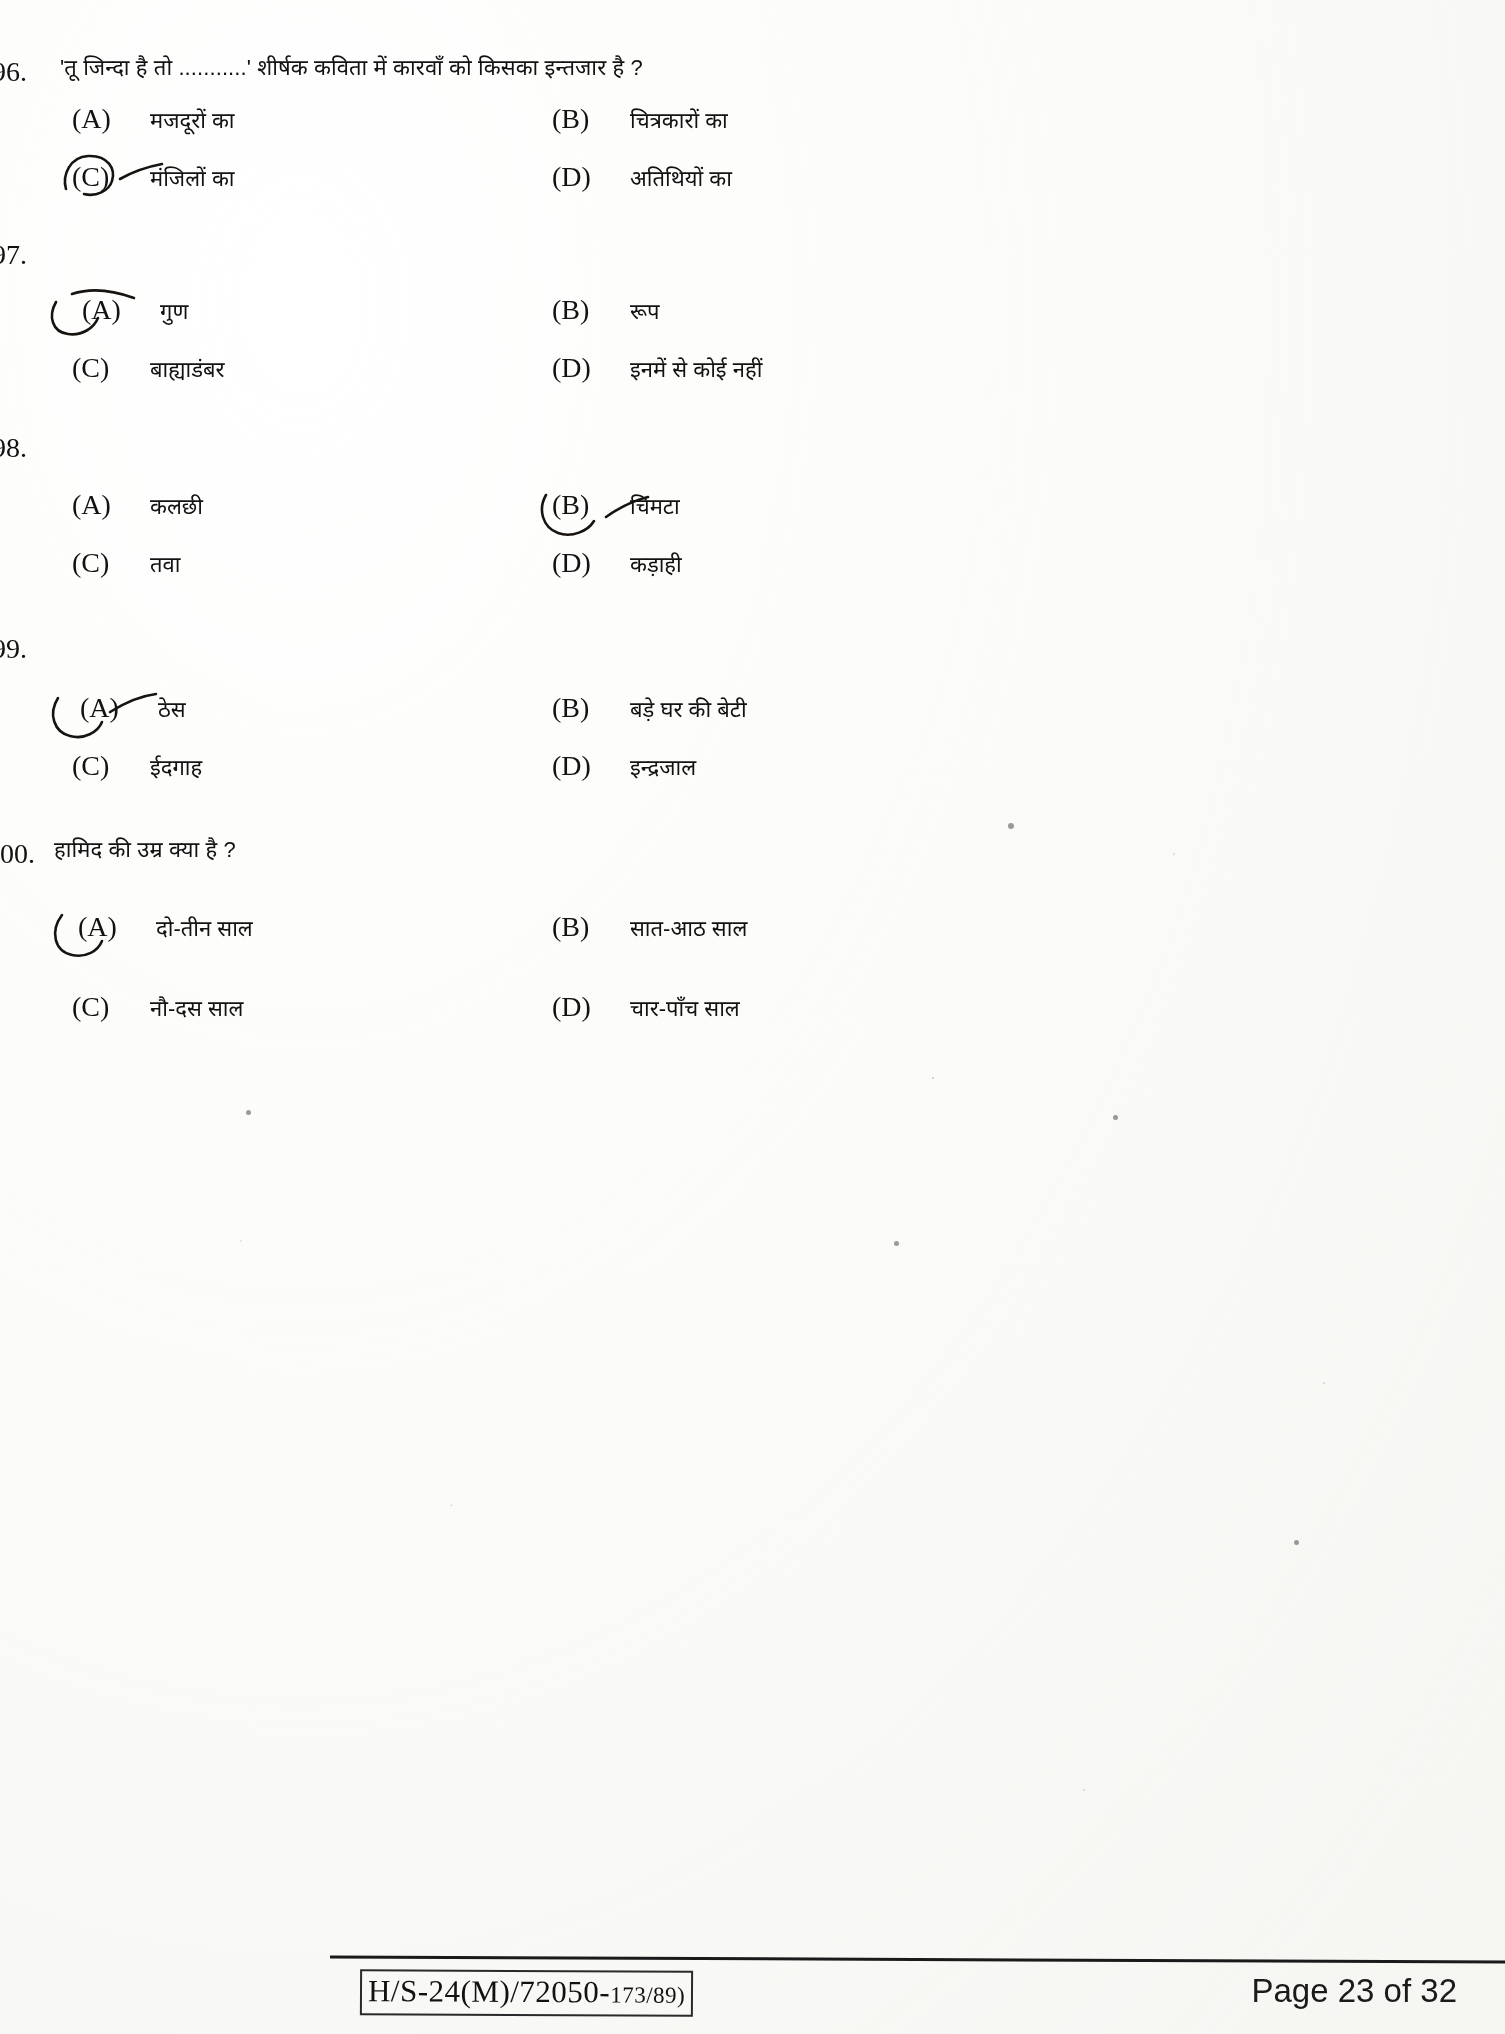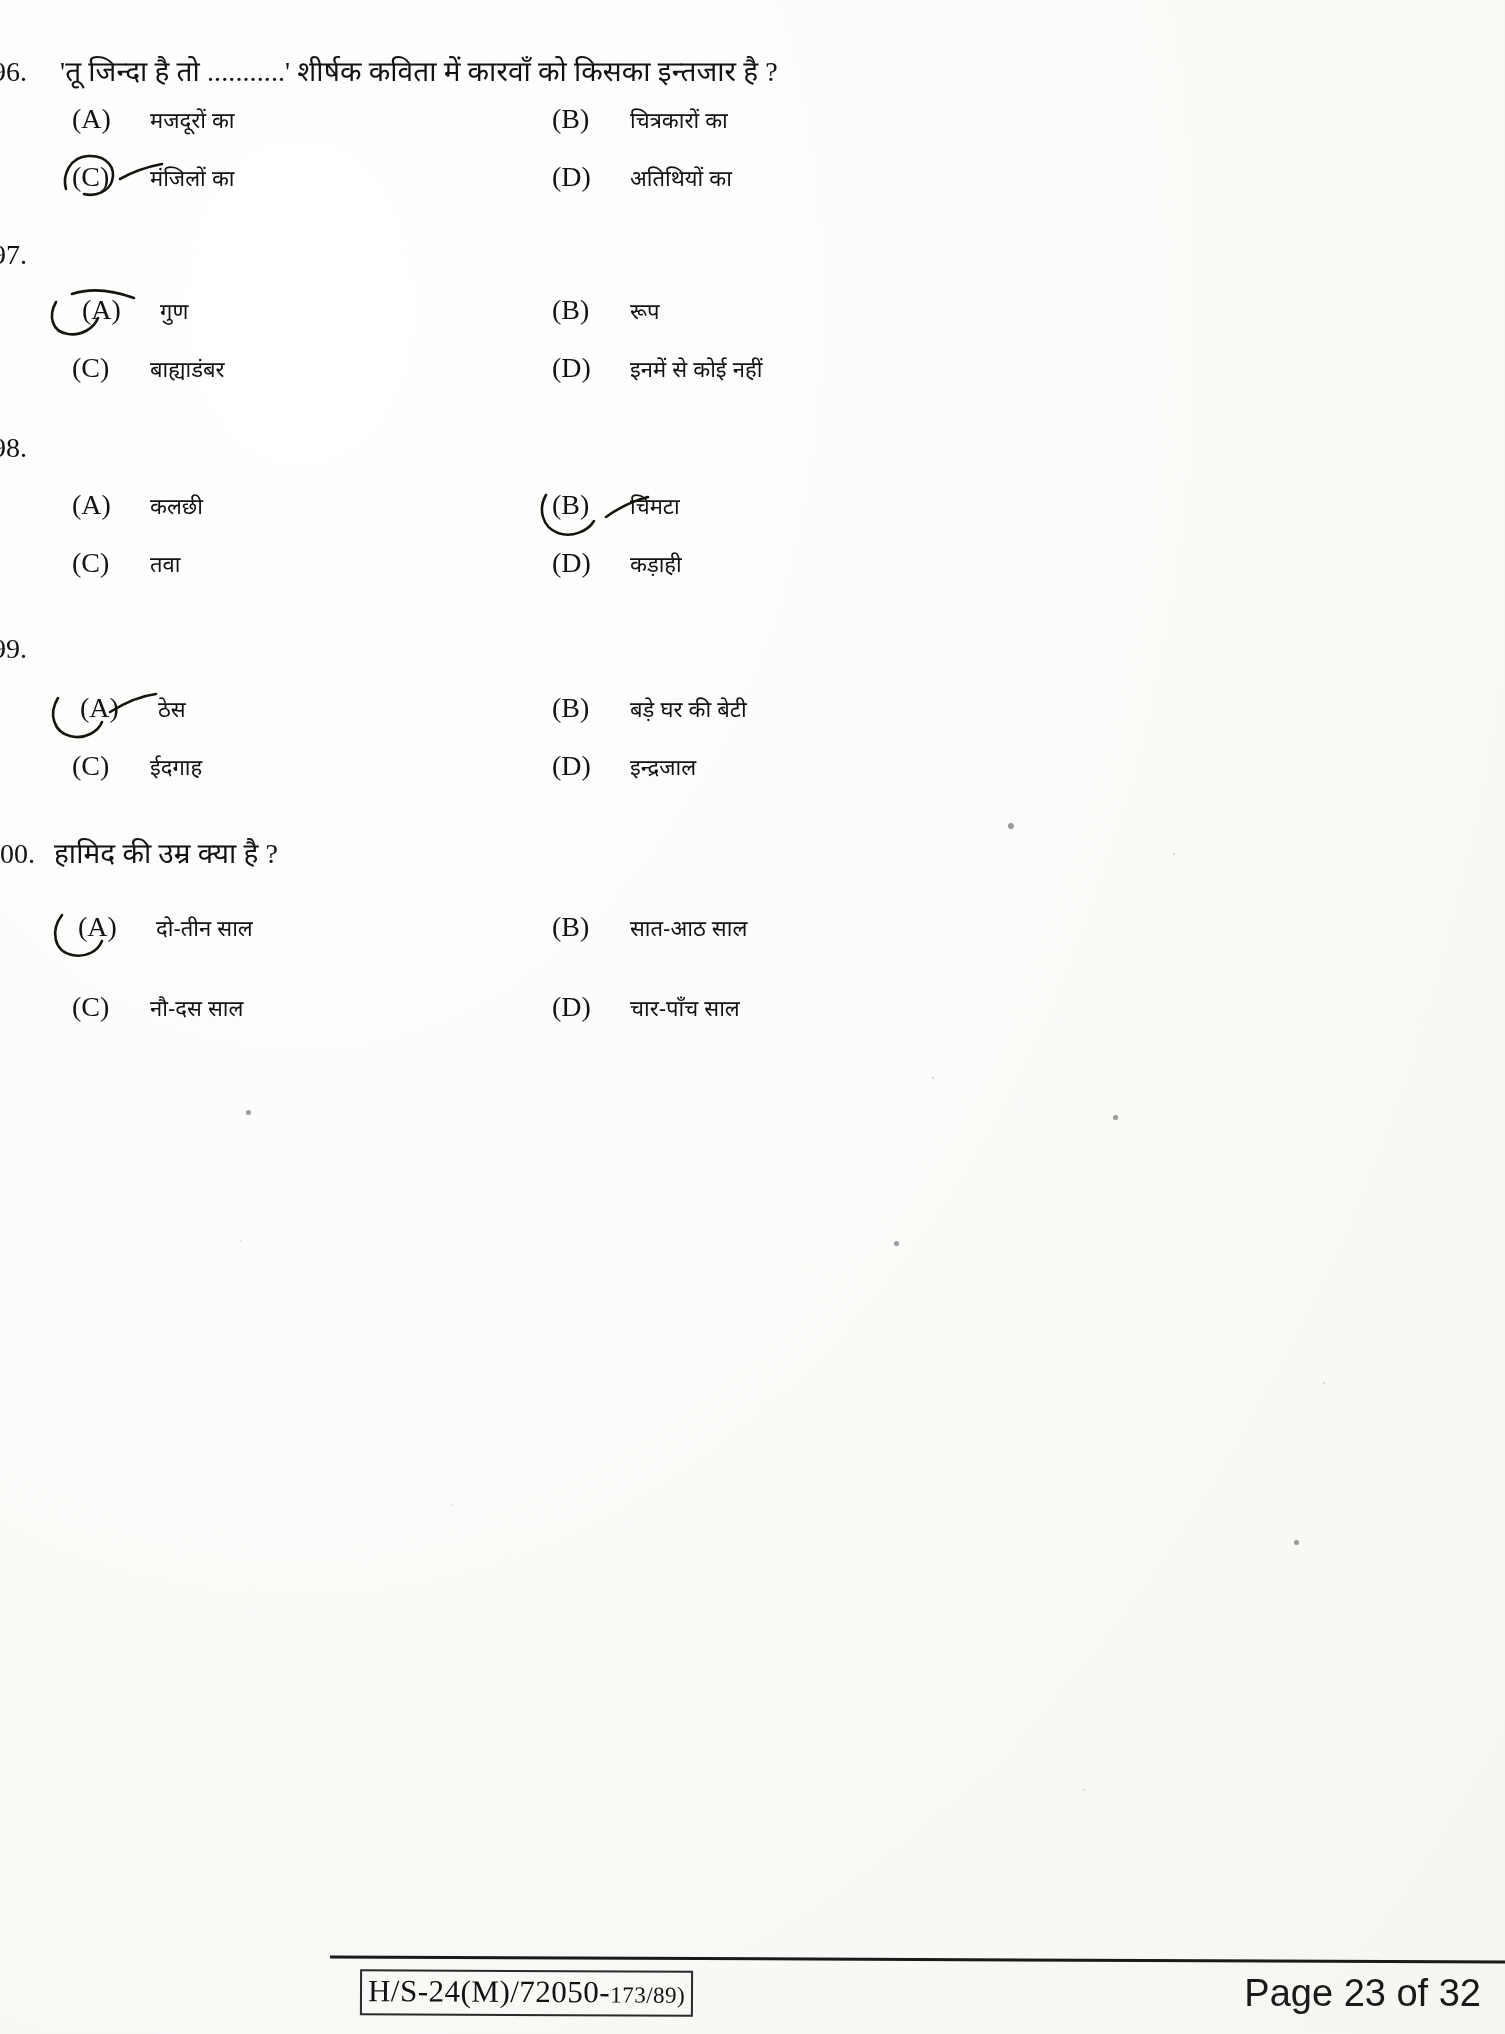--- a/index.html
+++ b/index.html
@@ -86,22 +86,22 @@
   }
   .q-num {
     width: 54px;
     min-width: 54px;
     text-align: left;
     margin-left: -8px;
     font-size: 28px;
     font-family: "Liberation Serif", serif;
   }
   .q-text {
-    font-size: 28px;
-    font-family: Liberation Serif, serif;
+    font-size: 22px;
+    font-family: Liberation Sans, sans-serif;
     font-weight: 400;
     letter-spacing: .1px;
   }
 
   .options {
     margin-top: 14px;
     margin-left: 72px;
     display: grid;
     grid-template-columns: 480px 1fr;
     row-gap: 26px;
@@ -160,24 +160,24 @@
     font-family: "Liberation Serif", serif;
     font-size: 31px;
     letter-spacing: .5px;
     border: 2px solid #2a2a2a;
     padding: 2px 6px 4px 6px;
     transform: rotate(.3deg);
   }
   .footer-code .sup { font-size: 23px; margin-top: 20px; }
   .page-of {
     position: absolute;
-    right: 24px;
+    right: 48px;
     top: 22px;
     font-family: "Liberation Sans", sans-serif;
-    font-size: 38px;
+    font-size: 33px;
     color: #1a1a1a;
   }
   .speck {
     position: absolute;
     background: #3a3a3a;
     border-radius: 50%;
     opacity: .5;
   }
 </style>
 </head>

